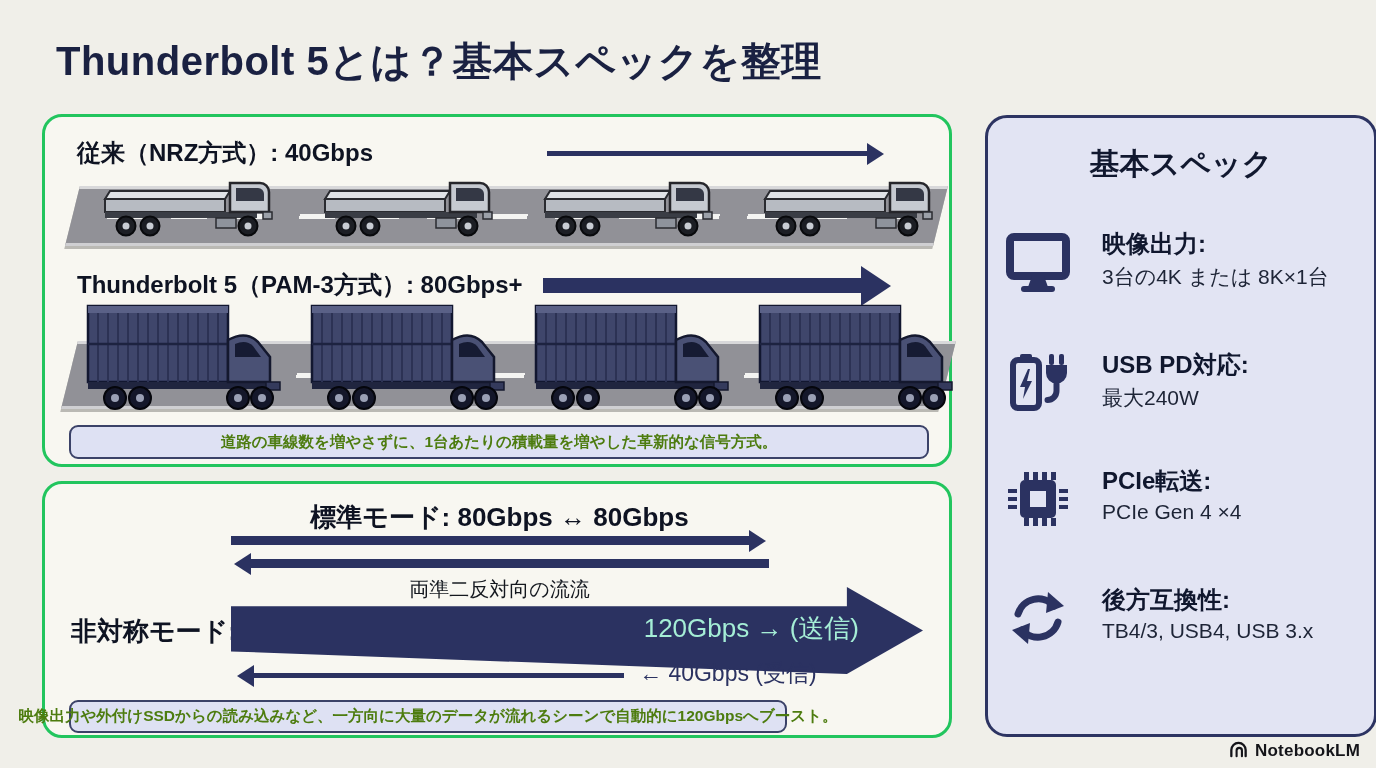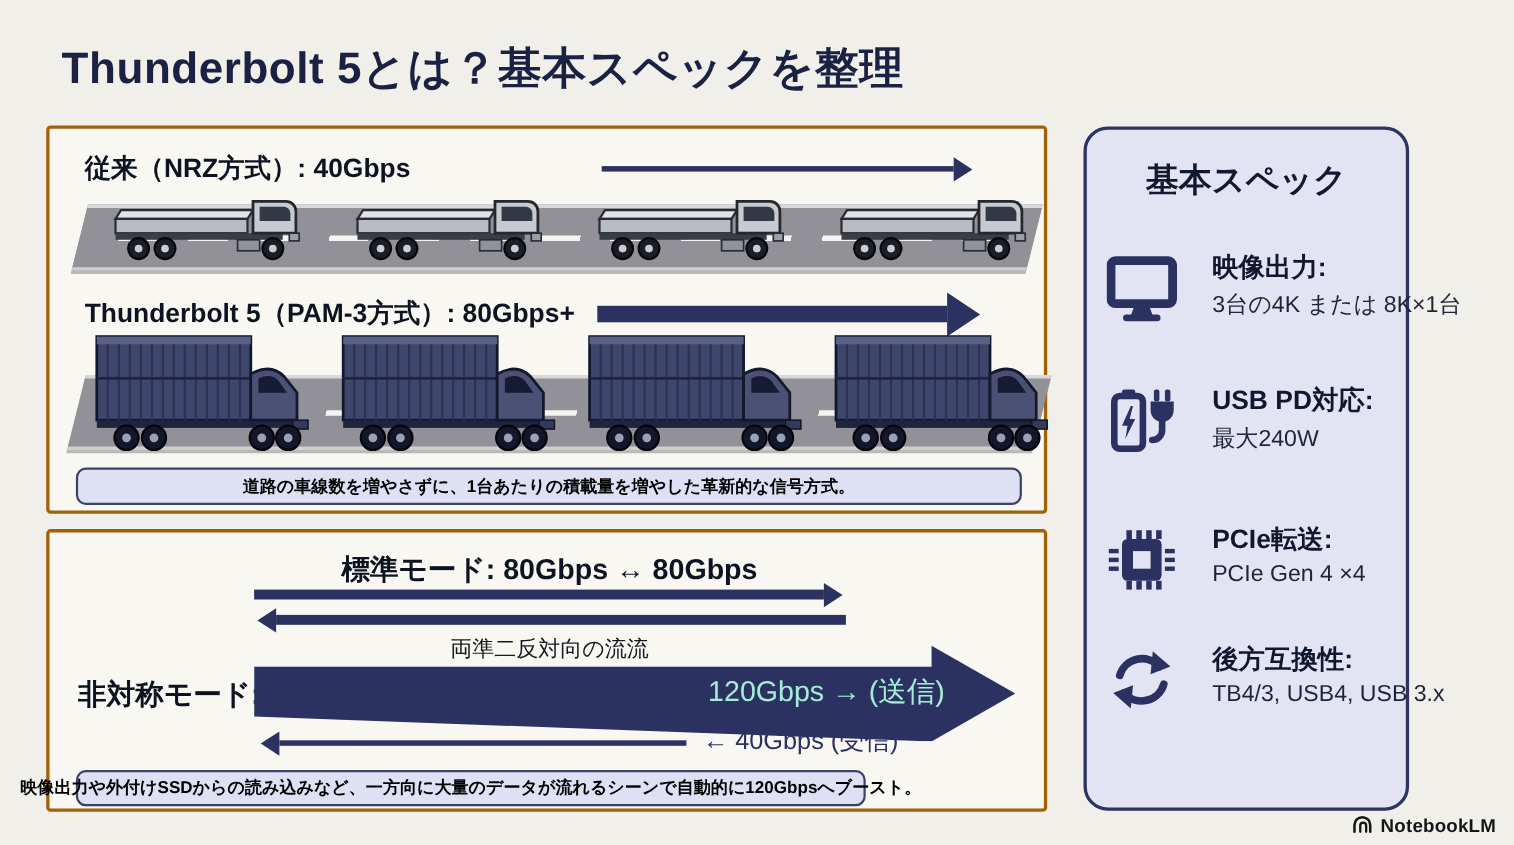--- a/index.html
+++ b/index.html
@@ -13,55 +13,55 @@
     --mint:#a5eed6;
     --road:#919197;
     --road-edge:#d8d8da;
   }
   *{margin:0;padding:0;box-sizing:border-box;}
   body{font-family:"Liberation Sans","DejaVu Sans",sans-serif;background:var(--page-bg);}
   .page{position:relative;width:1376px;height:768px;background:var(--page-bg);overflow:hidden;padding-left:41px;}
 
   .main-title{position:absolute;left:56px;top:34px;font-size:40px;font-weight:800;color:#1a2142;letter-spacing:.5px;}
 
-  .panel{position:absolute;background:var(--panel-bg);border:3px solid #a16207;border-radius:4px;}
+  .panel{position:absolute;background:var(--panel-bg);border:3px solid #22c55e;border-radius:20px;}
   .panel-top{left:42px;top:114px;width:910px;height:353px;}
   .panel-bottom{left:42px;top:481px;width:910px;height:257px;}
 
   .row-label{position:absolute;font-weight:800;color:#0e1322;font-size:24px;white-space:nowrap;}
 
   
   .h-arrow{position:absolute;background:var(--navy);}
   .h-arrow.right::after{content:"";position:absolute;right:-17px;top:50%;transform:translateY(-50%);
     border-top:11px solid transparent;border-bottom:11px solid transparent;border-left:17px solid var(--navy);}
   .h-arrow.left::before{content:"";position:absolute;left:-17px;top:50%;transform:translateY(-50%);
     border-top:11px solid transparent;border-bottom:11px solid transparent;border-right:17px solid var(--navy);}
   .h-arrow.thick::after{border-top-width:20px;border-bottom-width:20px;border-left-width:30px;right:-30px;}
 
   .road{position:absolute;background:var(--road);border-top:3px solid var(--road-edge);border-bottom:3px solid #cfcfd2;
     transform:skewX(-14deg);transform-origin:bottom left;box-shadow:0 3px 0 rgba(0,0,0,.25);}
   .road::after{content:"";position:absolute;left:4%;right:3%;top:47%;height:5px;
     background:repeating-linear-gradient(90deg,#f4f4f2 0 36px,rgba(0,0,0,0) 36px 64px);}
   .truck{position:absolute;}
 
   .caption-strip{position:absolute;background:var(--strip-bg);border:2px solid #3b4268;border-radius:9px;
-    display:flex;align-items:center;justify-content:center;font-size:15.5px;font-weight:700;color:#000000;white-space:nowrap;}
+    display:flex;align-items:center;justify-content:center;font-size:15.5px;font-weight:700;color:#4d7c0f;white-space:nowrap;}
 
   .std-heading{position:absolute;left:186px;top:16px;width:537px;text-align:center;font-size:26px;font-weight:800;color:#0e1322;}
   .bidir-note{position:absolute;left:186px;top:92px;width:537px;text-align:center;font-size:20px;color:#14181f;}
   .asym-label{position:absolute;left:26px;top:130px;font-size:26px;font-weight:800;color:#0e1322;}
 
   .big-arrow{position:absolute;left:186px;top:103px;width:692px;height:87px;background:var(--navy);
     clip-path:polygon(0 22%,89% 22%,89% 0,100% 50%,89% 100%,0 74%);
     filter:drop-shadow(0 0 6px #9cead1) drop-shadow(0 0 14px rgba(156,234,209,.75));}
   .big-arrow-text{position:absolute;left:0;top:22%;height:52%;width:628px;display:flex;align-items:center;justify-content:flex-end;
     font-size:26px;font-weight:400;color:var(--mint);}
   .recv-text{position:absolute;left:594px;top:174px;font-size:23px;color:#2b3261;white-space:nowrap;}
 
-  .spec-panel{position:absolute;left:985px;top:115px;width:296px;height:622px;background:var(--spec-bg);
+  .spec-panel{position:absolute;left:985px;top:115px;width:392px;height:622px;background:var(--spec-bg);
     border:3px solid #2d3462;border-radius:22px;}
   .spec-title{position:absolute;top:26px;left:0;width:100%;text-align:center;font-size:30px;font-weight:800;color:#11182f;}
   .spec-item{position:absolute;left:18px;width:316px;display:flex;gap:32px;align-items:flex-start;}
   .spec-icon{flex:0 0 64px;height:64px;}
   .spec-label{font-size:24px;font-weight:800;color:#10172e;line-height:1.15;}
   .spec-value{font-size:21px;color:#1d2436;margin-top:5px;white-space:nowrap;}
 
   .brand{position:absolute;right:16px;bottom:7px;display:flex;align-items:center;gap:6px;color:#141419;}
   .brand-text{font-size:17px;font-weight:700;letter-spacing:.2px;}
 </style>
@@ -188,21 +188,21 @@
         <rect x="53" y="3" width="5" height="11" rx="2" fill="#2b3261"></rect>
         <path d="M40,14 h21 v8 a10.5 10.5 0 0 1 -21 0 z" fill="#2b3261"></path>
         <path d="M50.5,33 v7 a9 9 0 0 1 -9 9" fill="none" stroke="#2b3261" stroke-width="6" stroke-linecap="round"></path>
       </svg>
       <div>
         <div class="spec-label">USB PD対応:</div>
         <div class="spec-value">最大240W</div>
       </div>
     </div>
 
-    <div class="spec-item" style="top:349px;margin-top:10px;">
+    <div class="spec-item" style="top:349px;">
       <svg class="spec-icon" viewBox="0 0 64 64">
         <rect x="18" y="5" width="5" height="8" fill="#2b3261"></rect>
           <rect x="27" y="5" width="5" height="8" fill="#2b3261"></rect>
         <rect x="36" y="5" width="5" height="8" fill="#2b3261"></rect>
           <rect x="45" y="5" width="5" height="8" fill="#2b3261"></rect>
         <rect x="18" y="51" width="5" height="8" fill="#2b3261"></rect>
           <rect x="27" y="51" width="5" height="8" fill="#2b3261"></rect>
         <rect x="36" y="51" width="5" height="8" fill="#2b3261"></rect>
           <rect x="45" y="51" width="5" height="8" fill="#2b3261"></rect>
         <rect x="2" y="22" width="9" height="4" fill="#2b3261"></rect>

